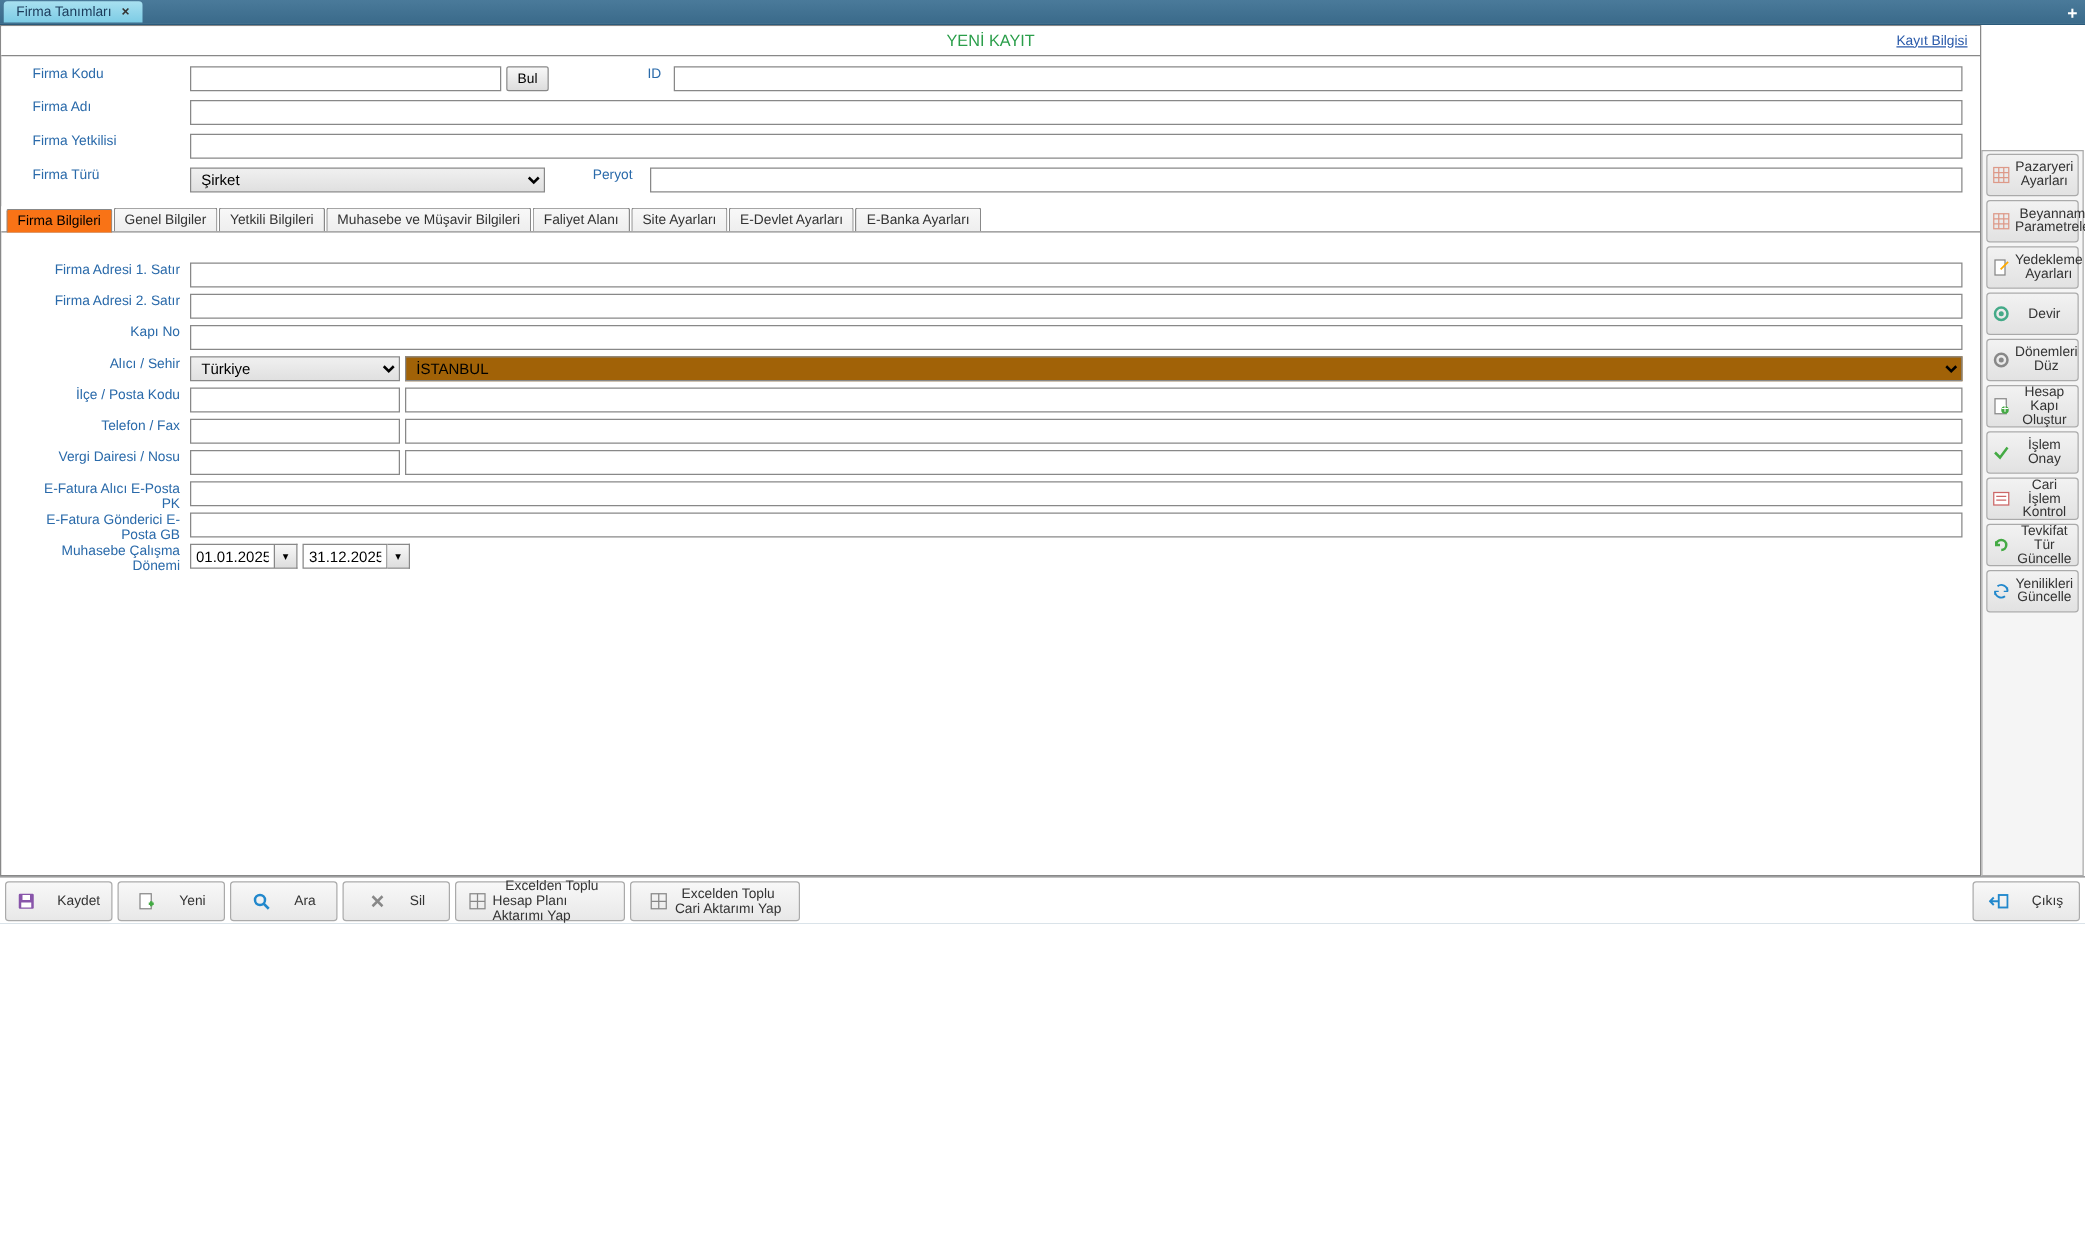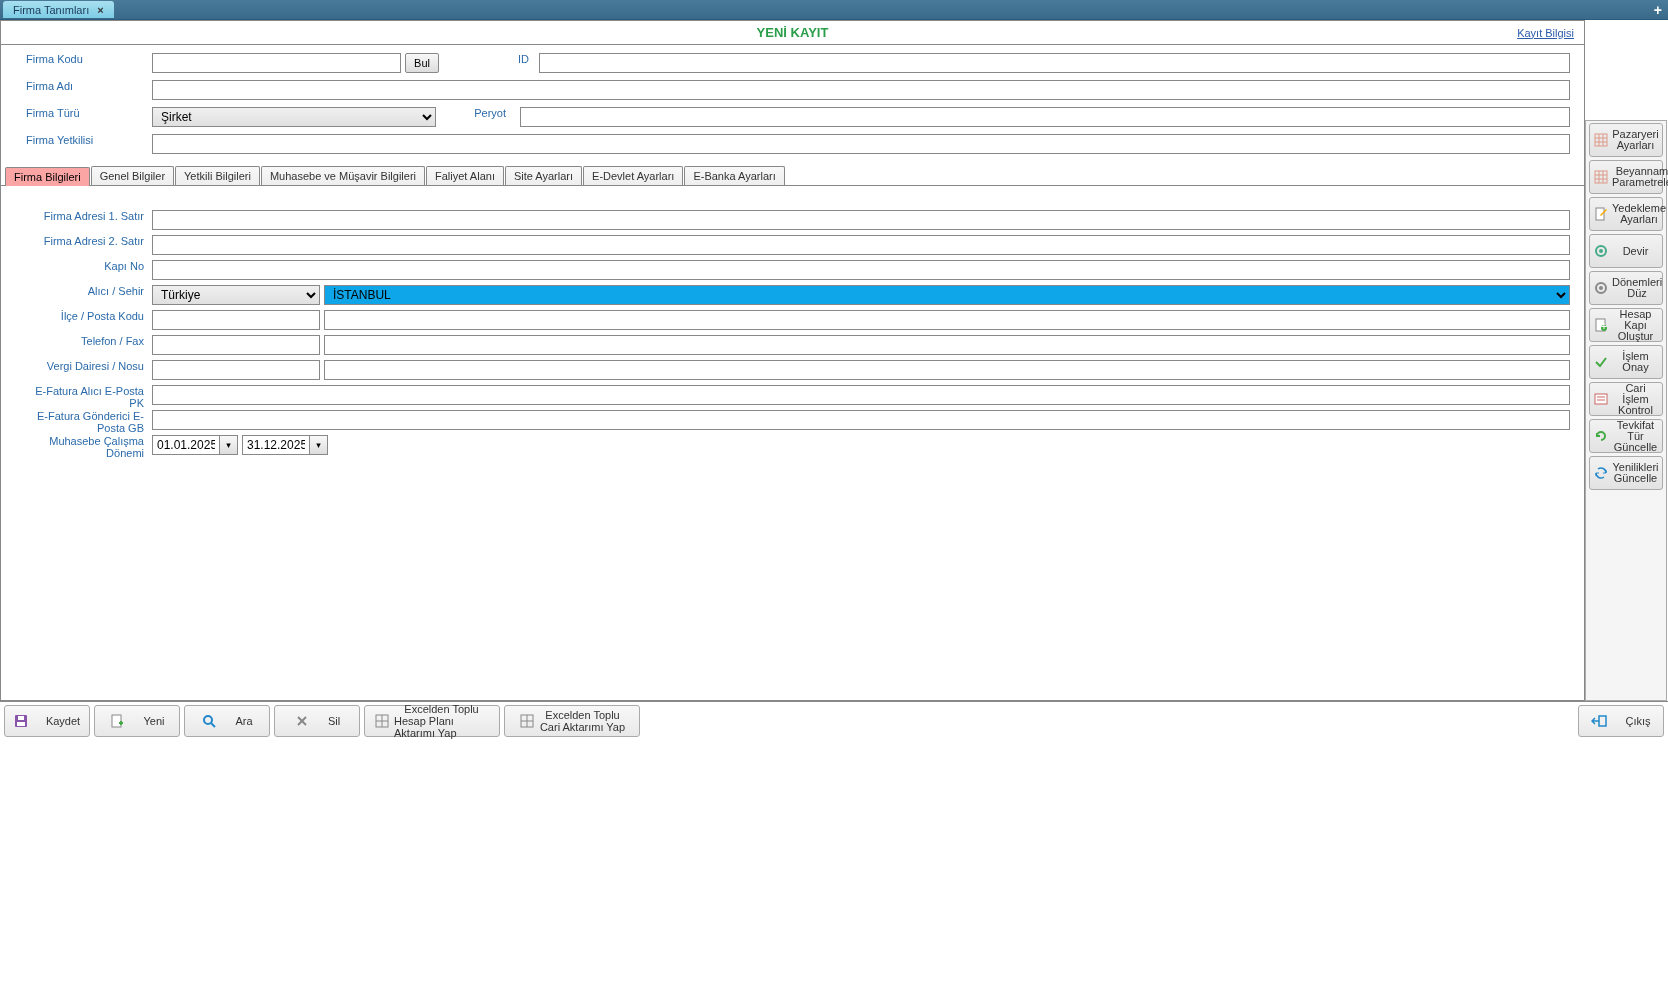--- a/index.html
+++ b/index.html
@@ -13,38 +13,38 @@
 .tab .close { font-weight: bold; color: #333; cursor: pointer; }
 .plus { position: absolute; right: 6px; color: #fff; font-size: 14px; font-weight: bold; }
 
 
 .main { flex: 1; display: flex; background: #fff; border-top: 1px solid #2a5a7a; }
 .content { flex: 1; display: flex; flex-direction: column; border: 1px solid #888; margin: 0 0 0 0; }
 .sidebar { width: 82px; background: #f5f5f5; border: 1px solid #aaa; display: flex; flex-direction: column; padding: 2px 3px; gap: 3px; margin-right: 1px; margin-top: 100px; }
 
 
 .titlebar { height: 24px; background: #fff; display: flex; align-items: center; justify-content: center; position: relative; border-bottom: 1px solid #888; }
-.titlebar .title { color: #2a9e4a; font-weight: bold; font-size: 13px; }
+.titlebar .title { color: #2a9e4a; font-weight: normal; font-size: 13px; }
 .titlebar .link { position: absolute; right: 10px; color: #2a5aaa; text-decoration: underline; cursor: pointer; font-size: 11px; }
 
 
 .header-form { padding: 8px 14px 4px 14px; }
 .row { display: flex; align-items: flex-start; margin-bottom: 5px; height: 22px; margin-left: 11px; }
 .lbl { color: #2a6aaa; width: 126px; text-align: left; font-size: 11px; }
 .lbl-mid { color: #2a6aaa; width: 40px; text-align: right; padding-right: 10px; }
 .lbl-per { color: #2a6aaa; width: 64px; text-align: right; padding-right: 14px; }
 input[type=text], select { height: 20px; border: 1px solid #888; background: #fff; padding: 0 4px; font-size: 12px; }
 .inp-flex { flex: 1; }
 .btn-bul { height: 20px; width: 34px; background: linear-gradient(to bottom, #f8f8f8, #ddd); border: 1px solid #888; border-radius: 2px; margin-left: 4px; cursor: pointer; }
 .select { background: linear-gradient(to bottom, #f0f0f0, #e0e0e0); }
 
 
 .tabs { display: flex; border-bottom: 1px solid #888; padding-left: 4px; background: #fff; height: 21px; align-items: flex-end; }
 .tabs .t { padding: 3px 8px; border: 1px solid #888; border-bottom: none; margin-right: 1px; background: linear-gradient(to bottom, #f8f8f8, #eee); cursor: pointer; font-size: 11px; border-top-left-radius: 2px; border-top-right-radius: 2px; color: #333; }
-.tabs .t.active { background: #fca5a5; position: relative; top: 1px; color: #000; }
+.tabs .t.active { background: #f97316; position: relative; top: 1px; color: #000; }
 
 
 .tabcontent { flex: 1; padding: 24px 14px 10px 14px; }
 .tabcontent .row { height: 22px; margin-bottom: 3px; }
 .tabcontent .lbl { width: 126px; text-align: right; padding-right: 8px; }
 .date-wrap { display: flex; align-items: center; }
 .date-wrap input { width: 68px; }
 .date-btn { width: 18px; height: 20px; background: linear-gradient(to bottom, #f8f8f8, #ddd); border: 1px solid #888; border-left: none; display: flex; align-items: center; justify-content: center; font-size: 9px; }
 
 
@@ -91,29 +91,29 @@
           <input type="text" style="width: 249px;" value="">
           <button class="btn-bul">Bul</button>
           <span class="lbl-mid" style="margin-left:60px">ID</span>
           <input type="text" class="inp-flex" value="" style="">
         </div>
         <div class="row">
           <span class="lbl">Firma Adı</span>
           <input type="text" class="inp-flex" value="" style="">
         </div>
         <div class="row">
+          <span class="lbl">Firma Yetkilisi</span>
+          <input type="text" class="inp-flex" value="" style="">
+        </div>
+        <div class="row">
           <span class="lbl">Firma Türü</span>
           <select class="select" style="width:284px">
             <option>Şirket</option>
           </select>
           <span class="lbl-per" style="margin-left:20px">Peryot</span>
-          <input type="text" class="inp-flex" value="" style="">
-        </div>
-        <div class="row">
-          <span class="lbl">Firma Yetkilisi</span>
           <input type="text" class="inp-flex" value="" style="">
         </div>
       </div>
 
       <div class="tabs">
         <div class="t active">Firma Bilgileri</div>
         <div class="t">Genel Bilgiler</div>
         <div class="t">Yetkili Bilgileri</div>
         <div class="t">Muhasebe ve Müşavir Bilgileri</div>
         <div class="t">Faliyet Alanı</div>
@@ -132,21 +132,21 @@
           <input type="text" class="inp-flex" value="" style="">
         </div>
         <div class="row">
           <span class="lbl">Kapı No</span>
           <input type="text" class="inp-flex" value="" style="">
         </div>
         <div class="row">
           <span class="lbl">Alıcı / Sehir</span>
           <select class="select" style="width:168px"><option>Türkiye</option></select>
           <span style="width:4px"></span>
-          <select class="select inp-flex" style="background:#0ea5e9"><option>İSTANBUL</option></select>
+          <select class="select inp-flex" style="background:#a16207"><option>İSTANBUL</option></select>
         </div>
         <div class="row">
           <span class="lbl">İlçe / Posta Kodu</span>
           <input type="text" style="width: 168px;" value="">
           <span style="width:4px"></span>
           <input type="text" class="inp-flex" value="" style="">
         </div>
         <div class="row">
           <span class="lbl">Telefon / Fax</span>
           <input type="text" style="width: 168px;" value="">

